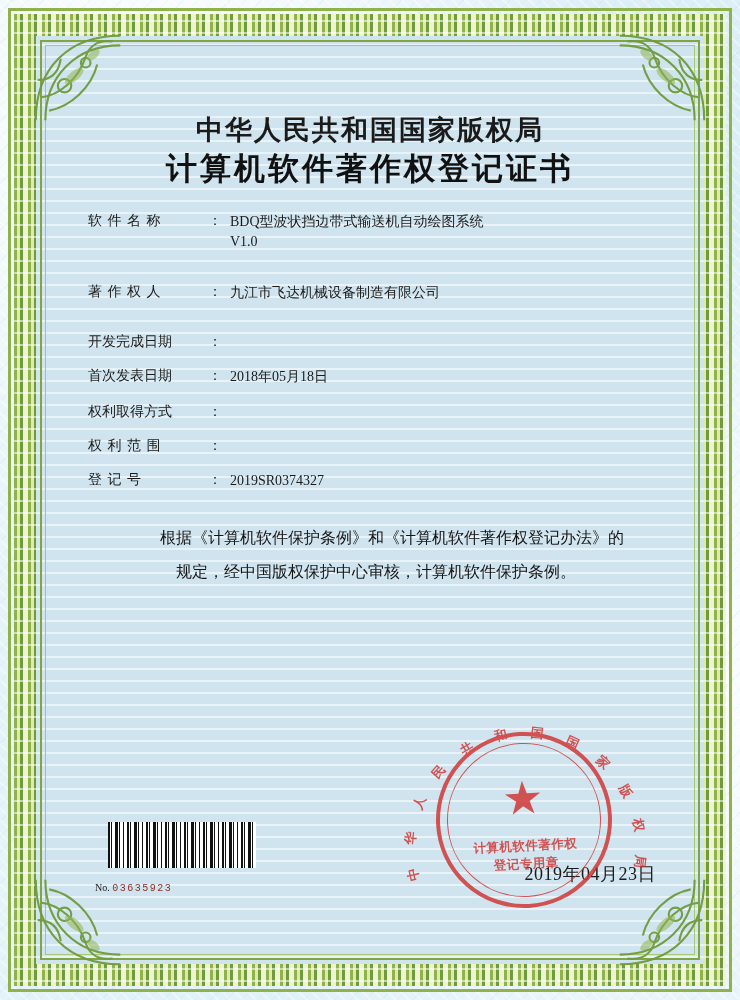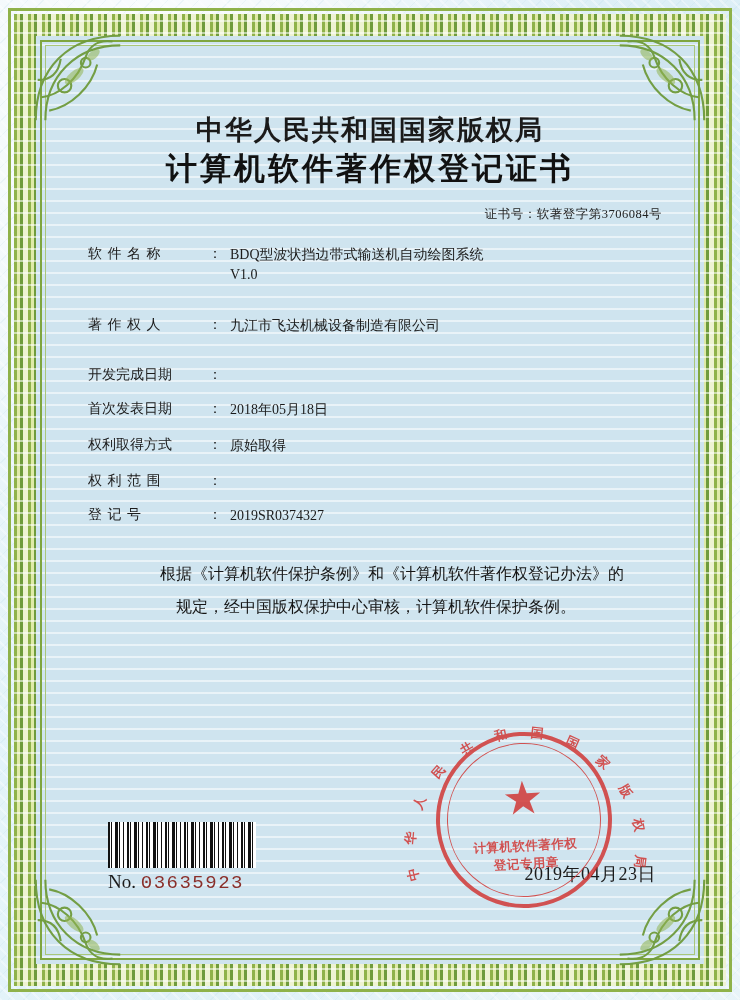--- a/index.html
+++ b/index.html
@@ -241,23 +241,23 @@
     position: absolute;
     right: 84px;
     bottom: 114px;
     font-size: 18px;
     color: #1b1b1b;
     letter-spacing: 0.5px;
   }
 
   .serial {
     position: absolute;
-    left: 108px;
+    left: 95px;
     bottom: 106px;
-    font-size: 19px;
+    font-size: 10px;
     color: #1b1b1b;
   }
   .serial .num {
     color: #8a2f2a;
     letter-spacing: 1.5px;
     font-family: "Liberation Mono", "DejaVu Sans Mono", monospace;
   }
 </style>
 </head>
 <body>
@@ -329,23 +329,20 @@
       <ellipse cx="66" cy="26" rx="8" ry="4" transform="rotate(-40 66 26)"></ellipse>
     </g>
   </svg>
 
   <div class="content">
 
     <div class="title-main">中华人民共和国国家版权局</div>
 
     <div class="title-sub">计算机软件著作权登记证书</div>
 
-    <div class="cert-no">
-      <span>证书号：</span><span>软著登字第3706084号</span>
-    </div>
 
     <div class="fields">
 
       <div class="field-row">
         <div class="field-label">软 件 名 称</div>
         <div class="field-colon">：</div>
         <div class="field-value">
           <span>BDQ型波状挡边带式输送机自动绘图系统</span>
           <span class="line2">V1.0</span>
         </div>
@@ -368,21 +365,20 @@
 
       <div class="field-row">
         <div class="field-label wide">首次发表日期</div>
         <div class="field-colon">：</div>
         <div class="field-value">2018年05月18日</div>
       </div>
 
       <div class="field-row">
         <div class="field-label wide">权利取得方式</div>
         <div class="field-colon">：</div>
-        <div class="field-value">原始取得</div>
       </div>
 
       <div class="field-row">
         <div class="field-label">权 利 范 围</div>
         <div class="field-colon">：</div>
       </div>
 
       <div class="field-row">
         <div class="field-label">登 记 号</div>
         <div class="field-colon">：</div>

